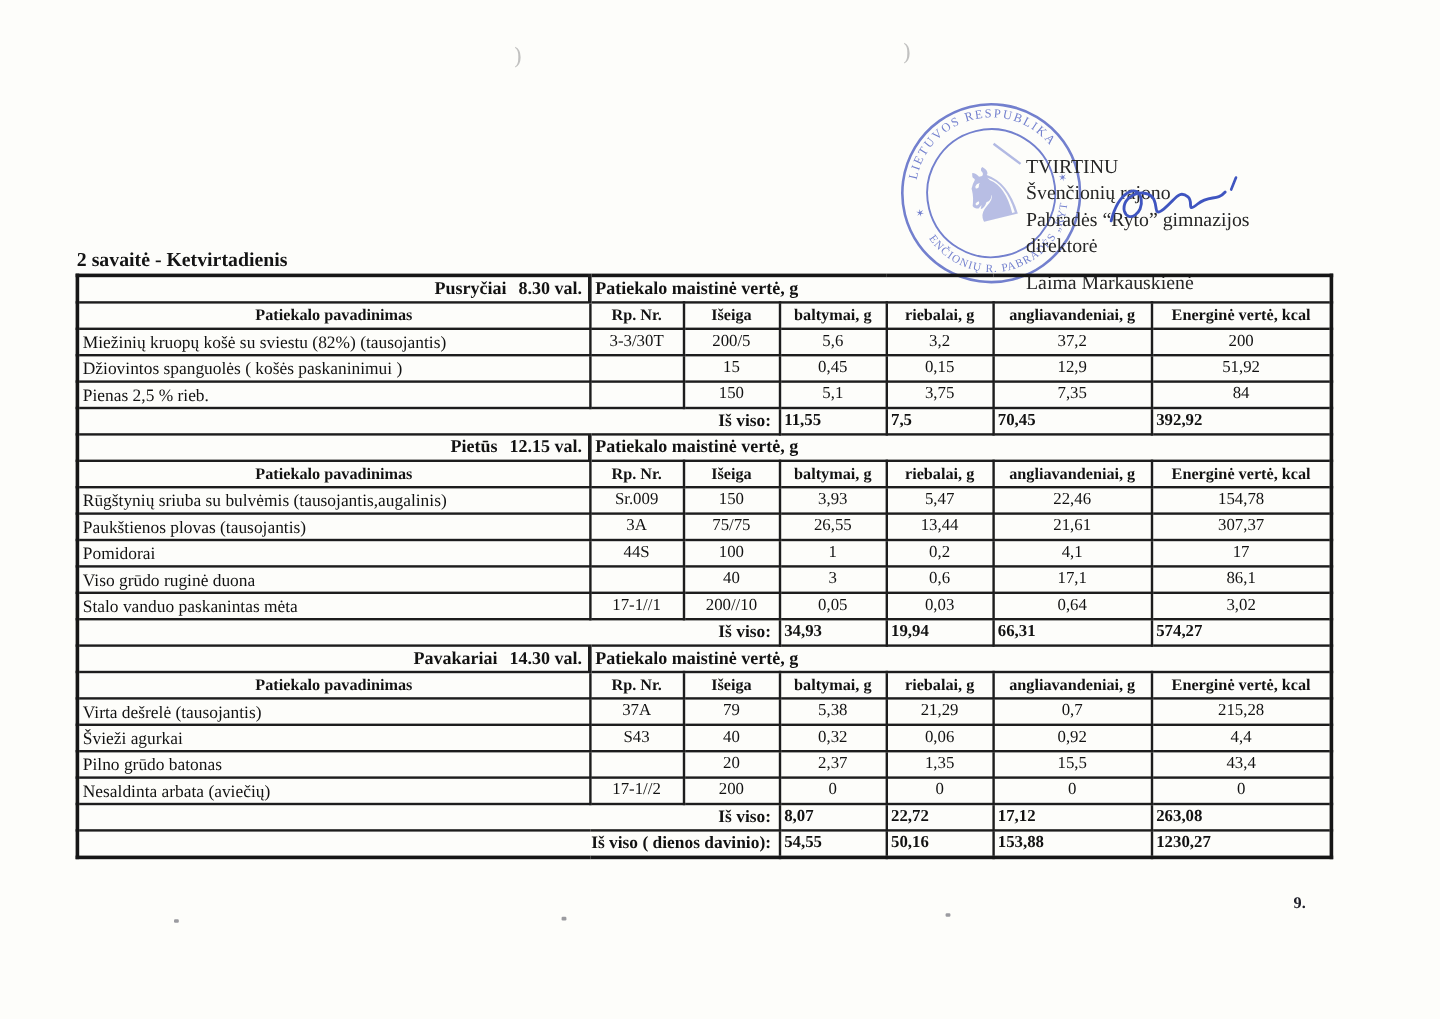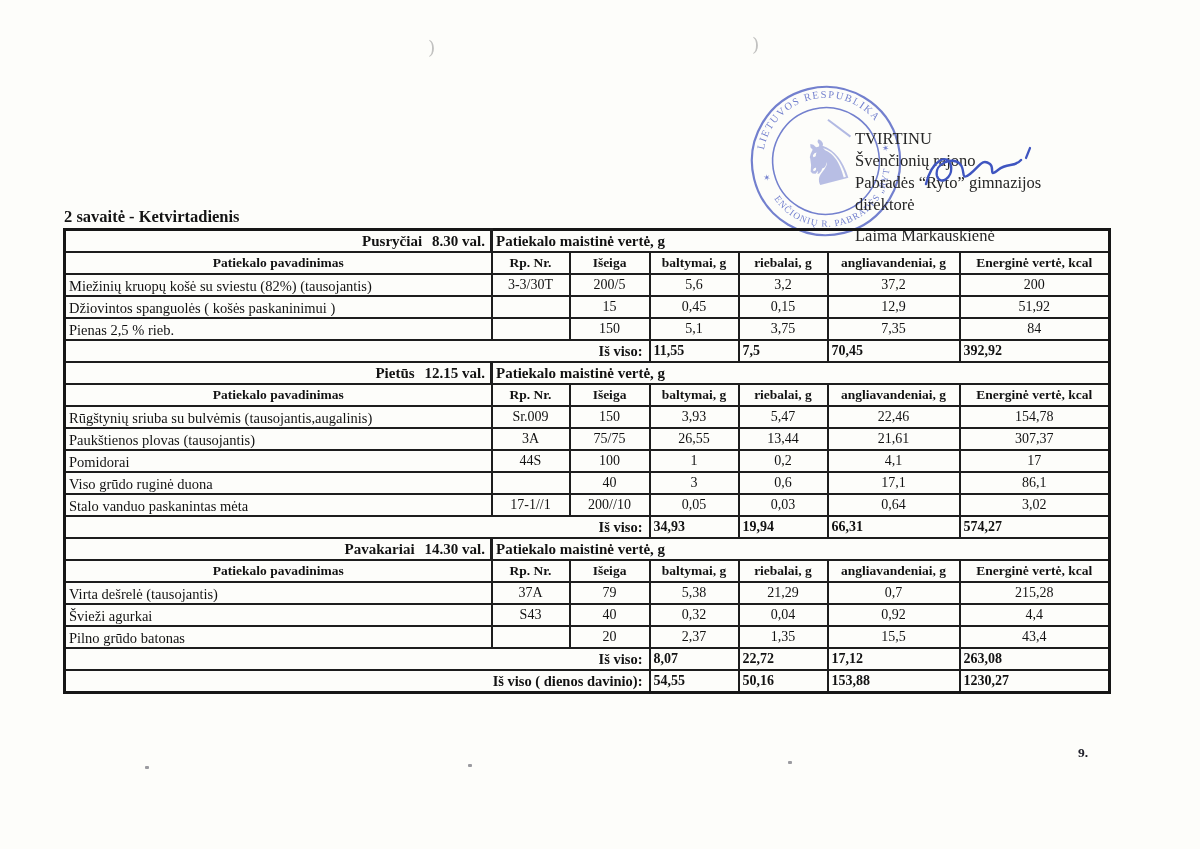--- a/index.html
+++ b/index.html
@@ -258,34 +258,43 @@
         <td class="num-cell">5,38</td>
         <td class="num-cell">21,29</td>
         <td class="num-cell">0,7</td>
         <td class="num-cell">215,28</td>
       </tr>
       <tr>
         <td class="dish-cell">Švieži agurkai</td>
         <td class="num-cell">S43</td>
         <td class="num-cell">40</td>
         <td class="num-cell">0,32</td>
-        <td class="num-cell">0,04</td>
+        <td class="num-cell">0,06</td>
         <td class="num-cell">0,92</td>
         <td class="num-cell">4,4</td>
       </tr>
       <tr>
         <td class="dish-cell">Pilno grūdo batonas</td>
         <td class="num-cell"></td>
         <td class="num-cell">20</td>
         <td class="num-cell">2,37</td>
         <td class="num-cell">1,35</td>
         <td class="num-cell">15,5</td>
         <td class="num-cell">43,4</td>
       </tr>
       <tr>
+        <td class="dish-cell">Nesaldinta  arbata (aviečių)</td>
+        <td class="num-cell">17-1//2</td>
+        <td class="num-cell">200</td>
+        <td class="num-cell">0</td>
+        <td class="num-cell">0</td>
+        <td class="num-cell">0</td>
+        <td class="num-cell">0</td>
+      </tr>
+      <tr>
         <td class="total-label" colspan="3">Iš viso:</td>
         <td class="total-val">8,07</td>
         <td class="total-val">22,72</td>
         <td class="total-val">17,12</td>
         <td class="total-val">263,08</td>
       </tr>
       <tr>
         <td class="total-label" colspan="3">Iš viso ( dienos davinio):</td>
         <td class="total-val">54,55</td>
         <td class="total-val">50,16</td>

